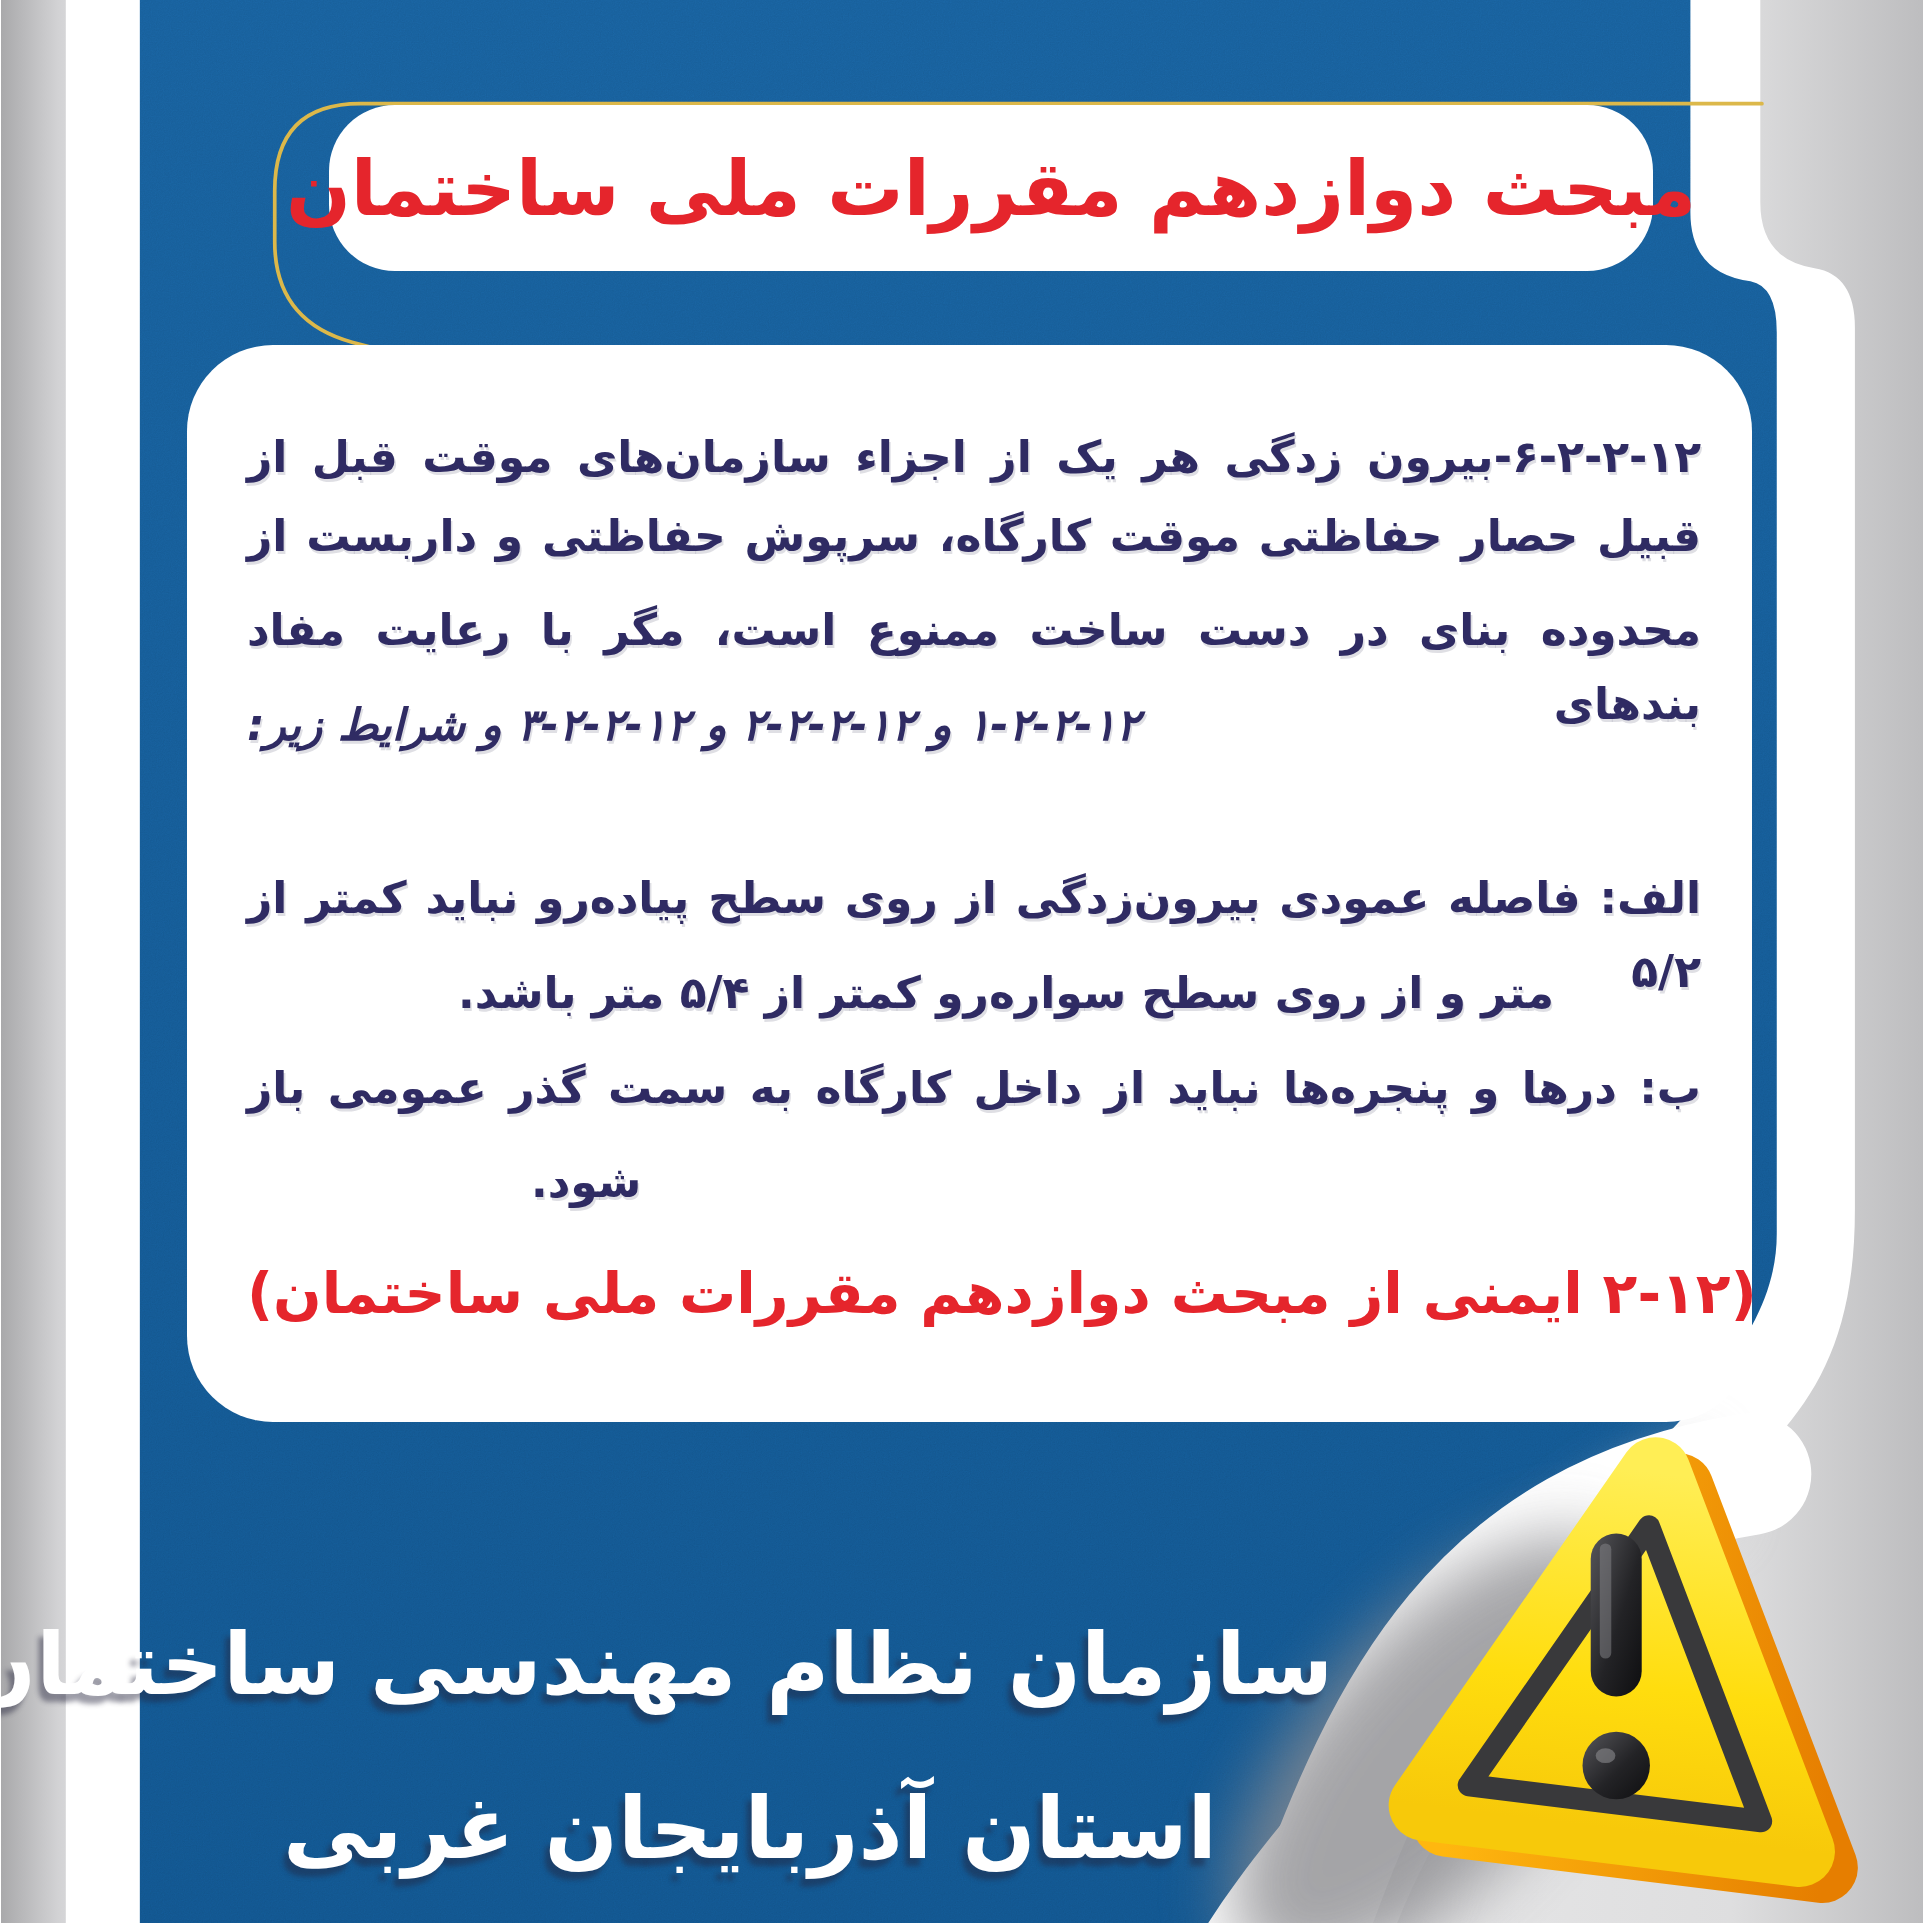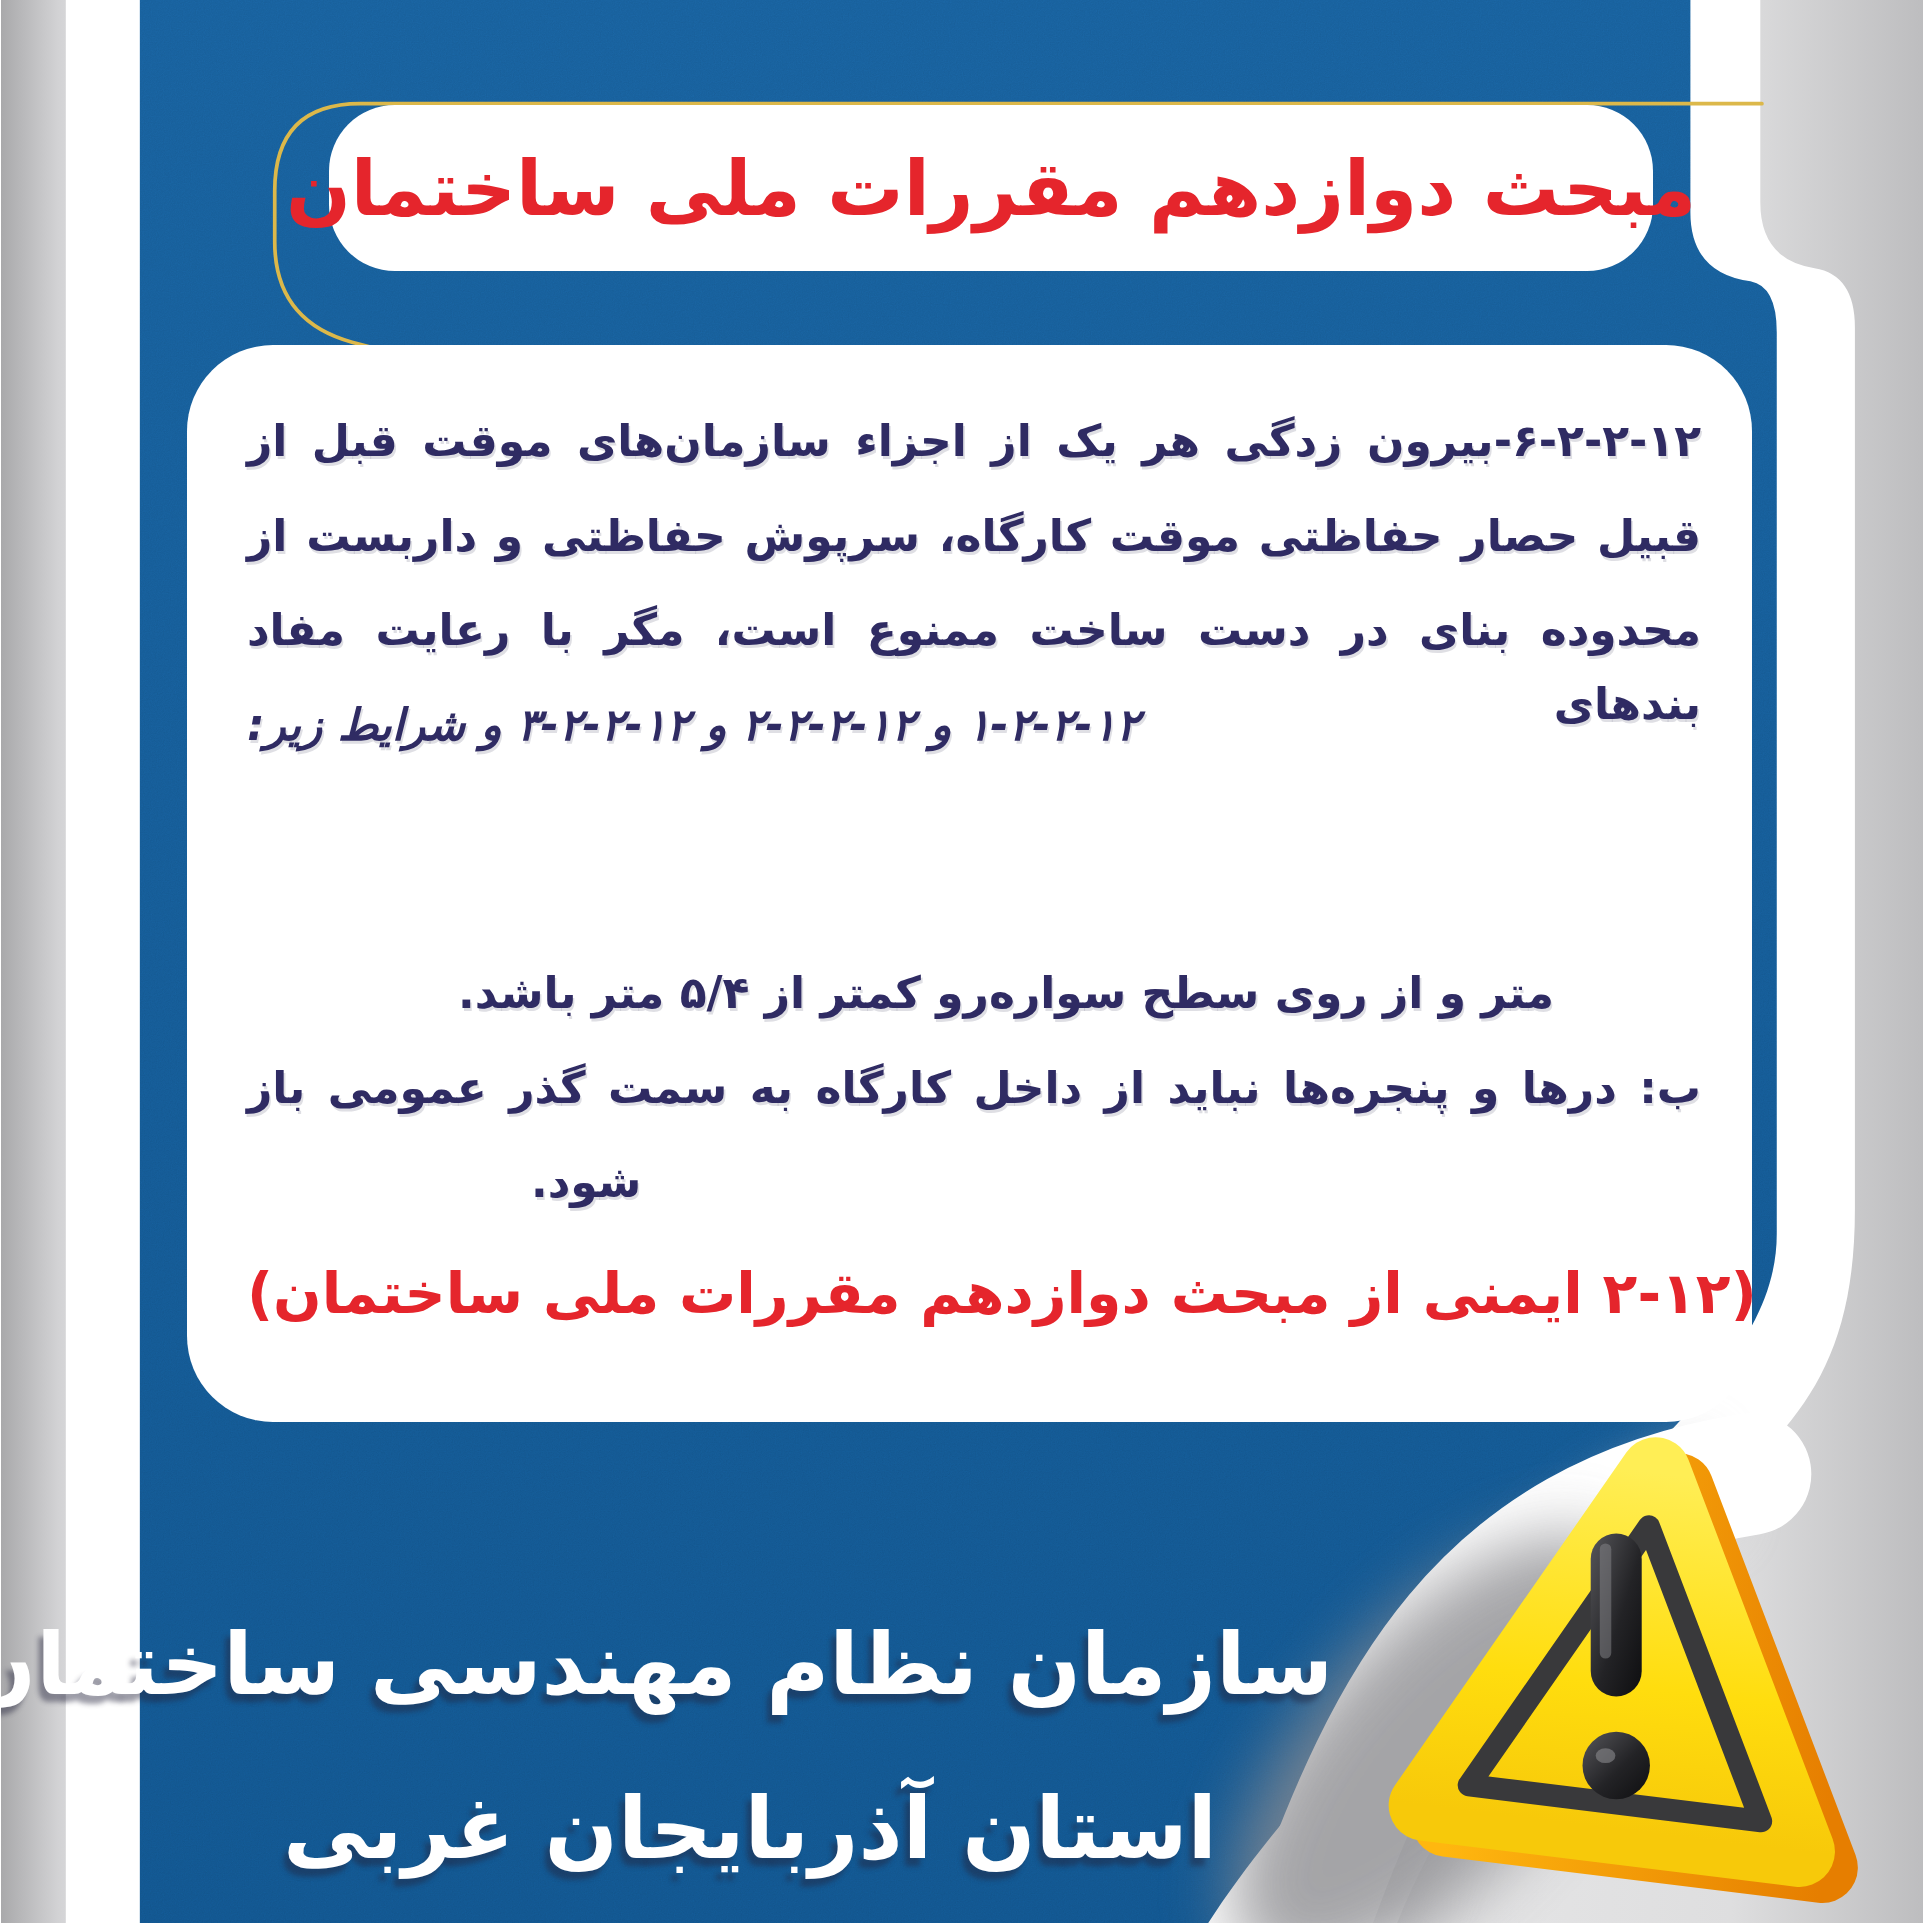--- a/index.html
+++ b/index.html
@@ -25,21 +25,21 @@
   }
   .bline{
     position:absolute;direction:rtl;color:#2f2b63;font-weight:700;
     font-size:44px;line-height:74px;white-space:nowrap;
     text-shadow:1.6px 2.5px 0 rgba(150,150,165,0.30);
   }
   .bline.just{
     left:60px;right:51px;white-space:normal;
     text-align:justify;text-align-last:justify;
   }
-  .l1{top:59px;}  .l2{top:154px;} .l3{top:248px;}
+  .l1{top:75px;}  .l2{top:154px;} .l3{top:248px;}
   .l4{top:343px;left:60px;font-style:italic;}
   .l5{top:516px;} .l6{top:611px;left:271px;}
   .l7{top:706px;} .l8{top:800px;left:344px;}
   .caption{
     position:absolute;top:911px;left:60px;direction:rtl;white-space:nowrap;
     color:#e5252c;font-size:57px;font-weight:700;line-height:74px;
   }
 
   
   .org{
@@ -126,20 +126,21 @@
 
   <div class="pill">
     <span class="title">مبحث دوازدهم مقررات ملی ساختمان</span>
   </div>
 
   <div class="card">
     <div class="bline just l1">۱۲-‏۲-‏۲-‏۶-‏بیرون زدگی هر یک از اجزاء سازمان‌های موقت قبل از</div>
     <div class="bline just l2">قبیل حصار حفاظتی موقت کارگاه، سرپوش حفاظتی و داربست از</div>
     <div class="bline just l3">محدوده بنای در دست ساخت ممنوع است، مگر با رعایت مفاد بندهای</div>
     <div class="bline l4">۱۲-‏۲-‏۲-‏۱ و ۱۲-‏۲-‏۲-‏۲ و ۱۲-‏۲-‏۲-‏۳ و شرایط زیر:</div>
+    <div class="bline just l5">الف: فاصله عمودی بیرون‌زدگی از روی سطح پیاده‌رو نباید کمتر از ۲‏/‏۵</div>
     <div class="bline l6">متر و از روی سطح سواره‌رو کمتر از ۴‏/‏۵ متر باشد.</div>
     <div class="bline just l7">ب: درها و پنجره‌ها نباید از داخل کارگاه به سمت گذر عمومی باز</div>
     <div class="bline l8">شود.</div>
     <div class="caption">(۱۲-‏۲ ایمنی از مبحث دوازدهم مقررات ملی ساختمان)</div>
   </div>
 
   <div class="org org1">سازمان نظام مهندسی ساختمان</div>
   <div class="org org2">استان آذربایجان غربی</div>
 
 </div>

